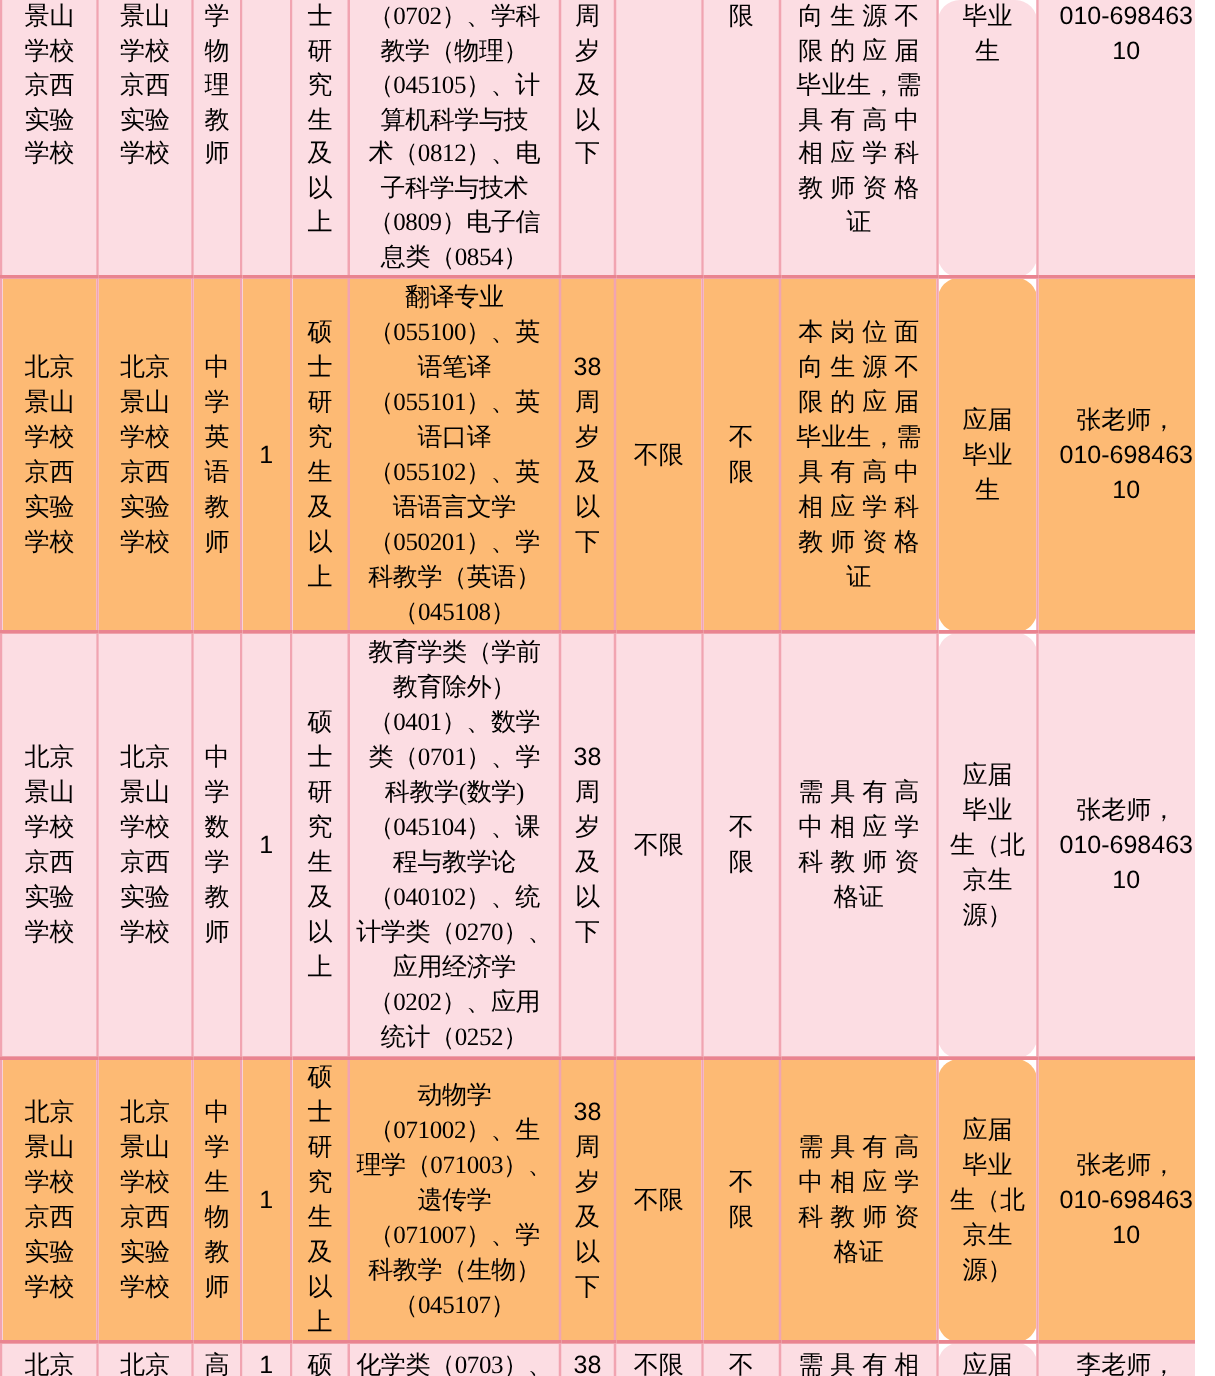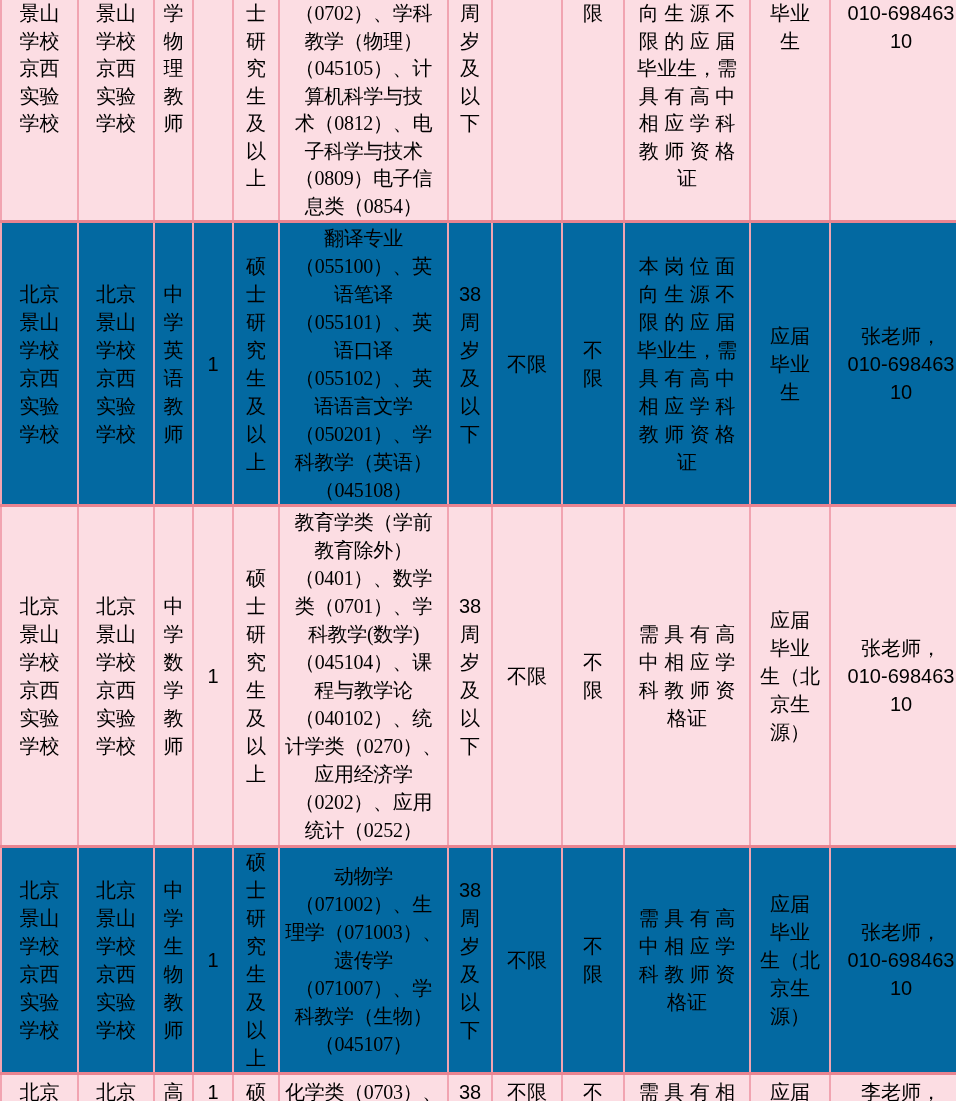--- a/index.html
+++ b/index.html
@@ -27,27 +27,27 @@
     line-height: 28px;
     white-space: pre-line;
     text-align: center;
     vertical-align: middle;
     padding: 0 2px;
     overflow: hidden;
     word-break: break-all;
   }
   table.jobs tr:first-child td { border-top: none; }
   tr.pink td { background: #fcdde3; }
-  tr.white td { background: #0369a1; }
+  tr.white td { background: #fdba74; }
   tr.vtop td { vertical-align: top; }
   tr.r1 td { line-height: 27.5px; }
   tr.r5 td { padding-top: 3px; }
   td.c6  { text-align: left; padding: 0 5px; letter-spacing: -0.3px; font-family: Liberation Serif, serif; }
   td.c10 { text-align: left; padding: 0 10px; }
-  td.c11 { text-align: left; padding-left: 9px; padding-right: 2px; }
+  td.c11 { text-align: left; padding-left: 9px; padding-right: 2px; border-radius: 18px; }
 </style>
 </head>
 <body>
 
 <div class="viewport">
   <table class="jobs">
     <colgroup>
       <col style="width:77px">
         <col style="width:76px">
         <col style="width:39px">

